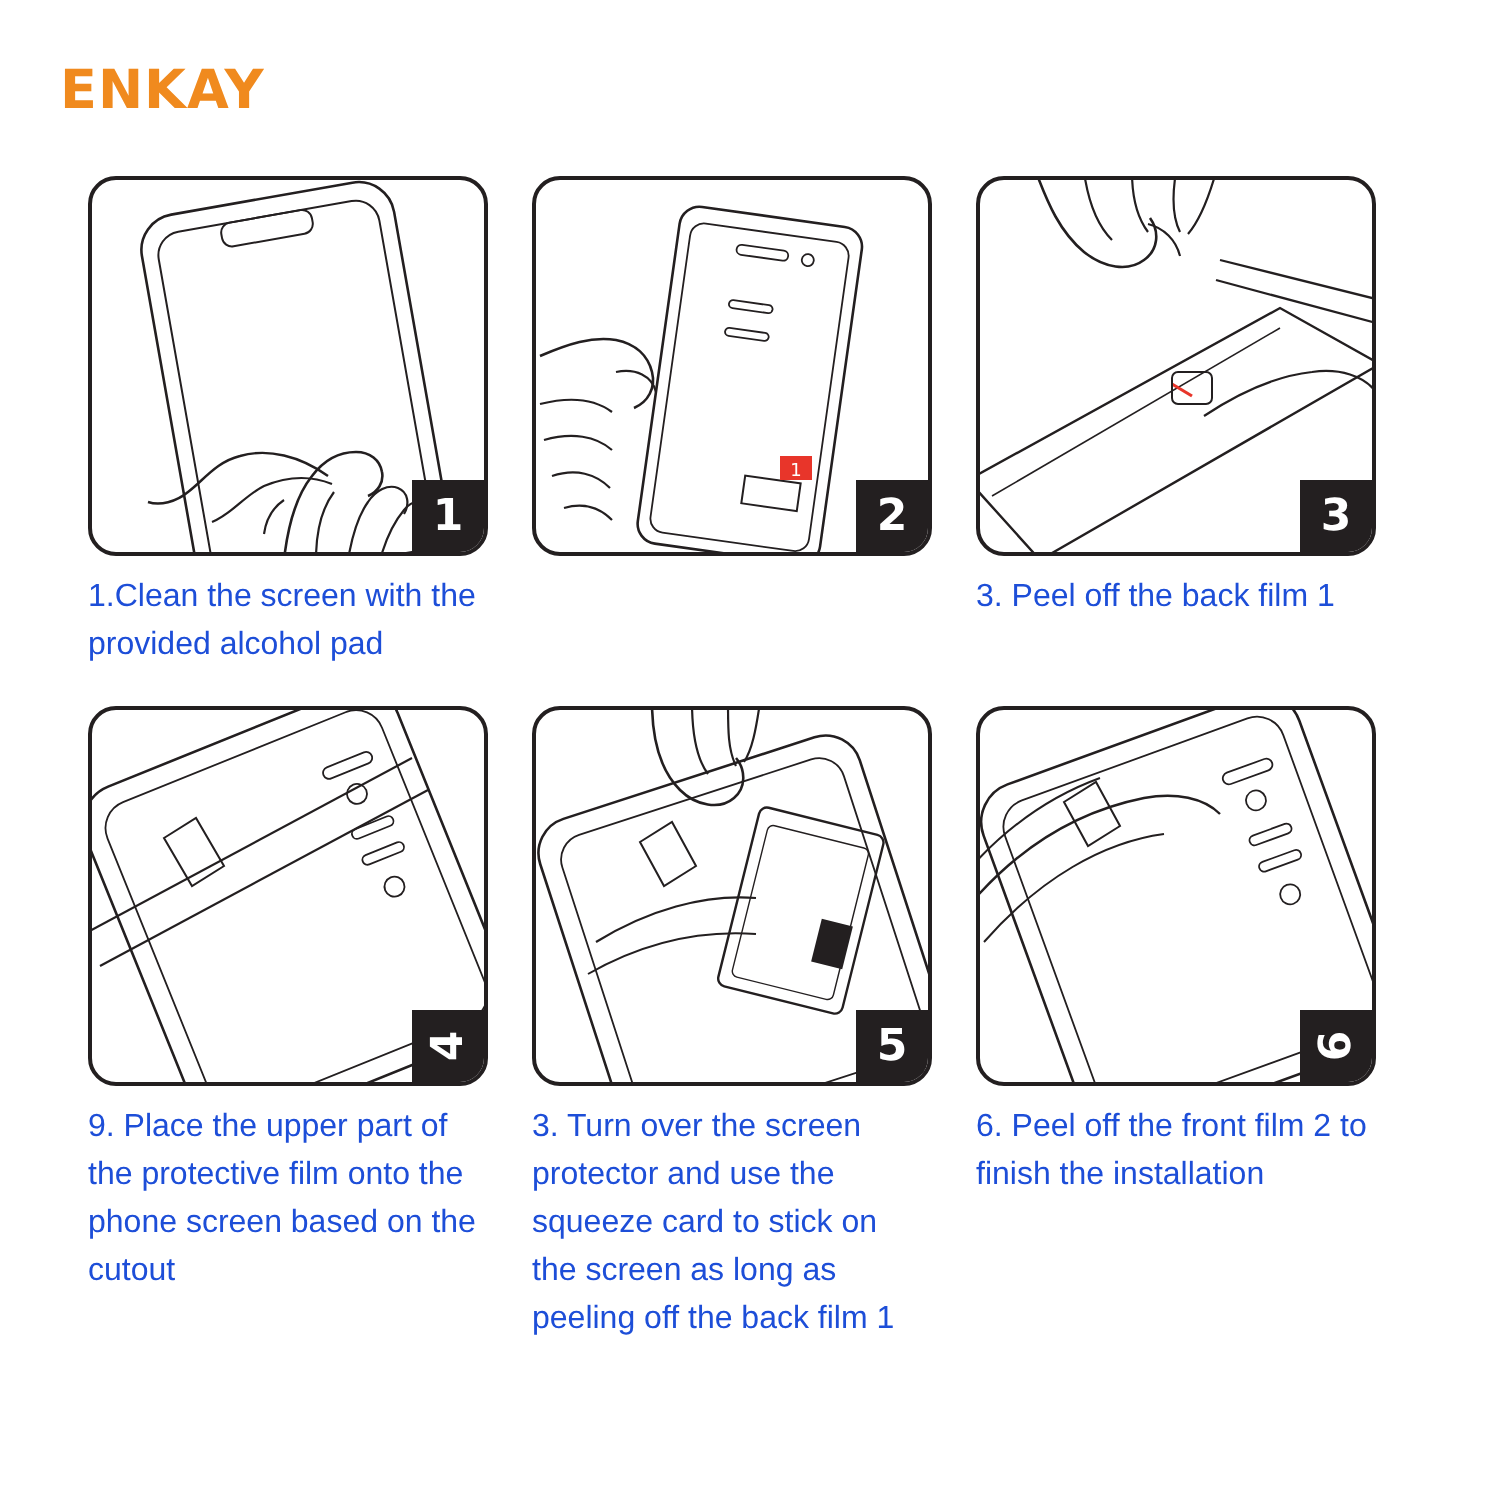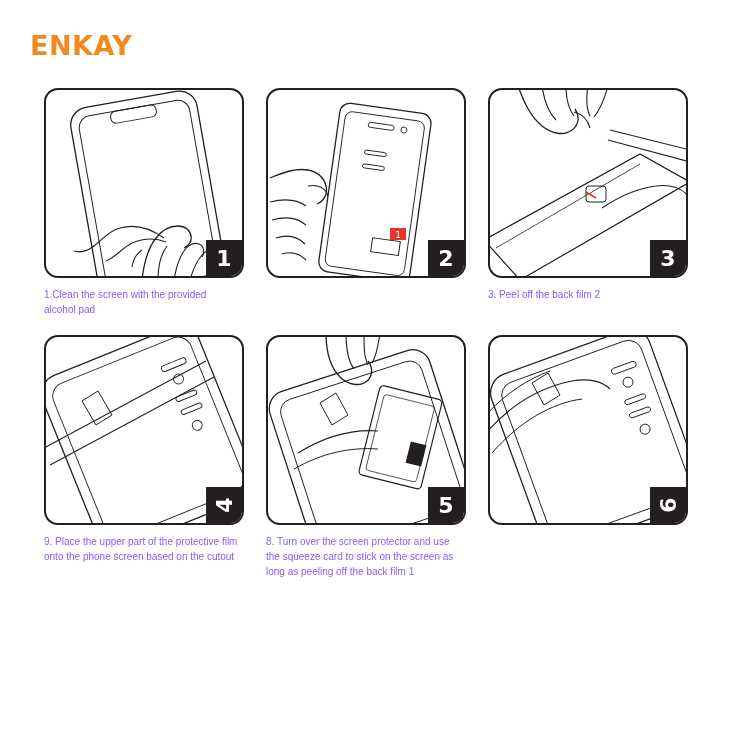--- a/index.html
+++ b/index.html
@@ -78,23 +78,23 @@
     display: flex;
     align-items: center;
     justify-content: center;
     font-family: "DejaVu Sans", sans-serif;
   }
   .step-badge.rot {
     transform: rotate(-90deg);
   }
   .caption {
     margin-top: 9px;
-    font-size: 10px;
+    font-size: 16px;
     line-height: 1.5;
-    color: #8b5cf6;
+    color: #1d4ed8;
     width: 196px;
     font-family: "Liberation Sans", sans-serif;
   }
 </style>
 </head>
 <body>
 
 <div class="page">
 
   <div class="brand">ENKAY</div>
@@ -177,21 +177,21 @@
           <path d="M52 -4 c2 14 6 26 14 34" stroke-width="1.1"></path>
           <path d="M76 -4 c0 12 2 22 8 30" stroke-width="1.1"></path>
           <path d="M98 -4 c-2 12 -2 22 2 30" stroke-width="1.1"></path>
           <path d="M118 -4 c-4 14 -8 24 -14 31" stroke-width="1.1"></path>
           <path d="M84 22 c8 2 14 8 16 16" stroke-width="1.1"></path>
 
           <rect x="96" y="96" width="20" height="16" rx="3" stroke-width="1"></rect>
         </svg>
         <div class="step-badge">3</div>
       </div>
-      <div class="caption">3. Peel off the back film 2</div>
+      <div class="caption">3. Peel off the back film 1</div>
     </div>
 
     <div class="cell row2">
       <div class="panel">
         <svg width="200" height="190" viewBox="0 0 200 190" fill="none" stroke="#231f20" stroke-width="1.3">
 
           <g transform="rotate(-22 100 95)">
             <rect x="16" y="8" width="168" height="186" rx="20" ry="20"></rect>
             <rect x="26" y="18" width="148" height="166" rx="14" ry="14" stroke-width="0.9"></rect>
 
@@ -233,21 +233,21 @@
 
           <path d="M52 66 l16 -10 l12 22 l-16 10 z" stroke-width="1"></path>
 
           <path d="M58 -4 c0 18 4 34 14 44 c8 8 20 10 27 4 c6 -5 6 -14 1 -20" stroke-width="1.3"></path>
           <path d="M78 -4 c0 16 2 28 8 36" stroke-width="1.1"></path>
           <path d="M96 -4 c0 14 0 24 4 32" stroke-width="1.1"></path>
           <path d="M112 -4 c-2 14 -4 24 -8 30" stroke-width="1.1"></path>
         </svg>
         <div class="step-badge">5</div>
       </div>
-      <div class="caption">8. Turn over the screen protector and use the squeeze card to stick on the screen as long as peeling off the back film 1</div>
+      <div class="caption">3. Turn over the screen protector and use the squeeze card to stick on the screen as long as peeling off the back film 1</div>
     </div>
 
     <div class="cell row2">
       <div class="panel">
         <svg width="200" height="190" viewBox="0 0 200 190" fill="none" stroke="#231f20" stroke-width="1.3">
 
           <g transform="rotate(-20 104 98)">
             <rect x="20" y="10" width="168" height="186" rx="20" ry="20"></rect>
             <rect x="30" y="20" width="148" height="166" rx="14" ry="14" stroke-width="0.9"></rect>
             <rect x="142" y="42" width="26" height="6" rx="3" stroke-width="0.9"></rect>
@@ -258,16 +258,17 @@
           </g>
 
           <path d="M-4 96 C22 66 52 50 82 44 C98 41 112 44 120 52" stroke-width="1.2"></path>
           <path d="M2 116 C30 84 62 66 92 62" stroke-width="1"></path>
           <path d="M-4 78 C16 56 38 42 60 34" stroke-width="1"></path>
 
           <path d="M42 46 l16 -10 l12 22 l-16 10 z" stroke-width="1"></path>
         </svg>
         <div class="step-badge rot">6</div>
       </div>
+      <div class="caption">6. Peel off the front film 2 to finish the installation</div>
     </div>
 
   </div>
 </div>
 
 </body></html>

